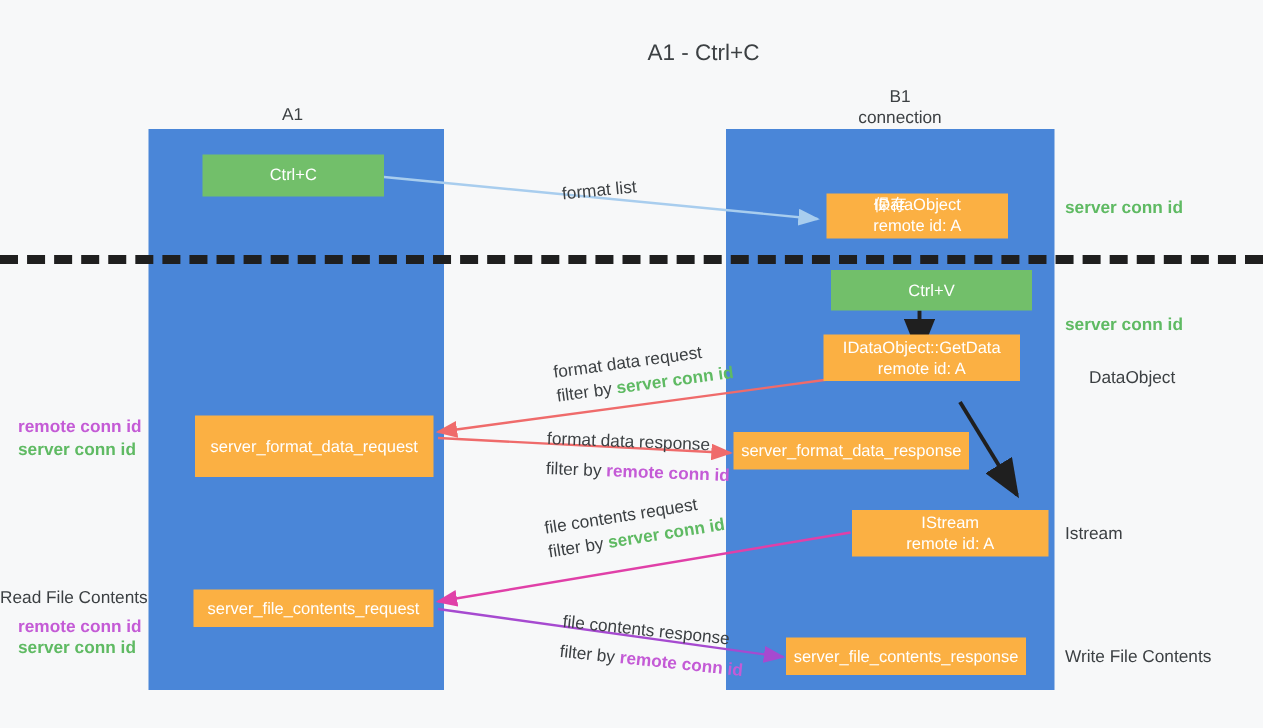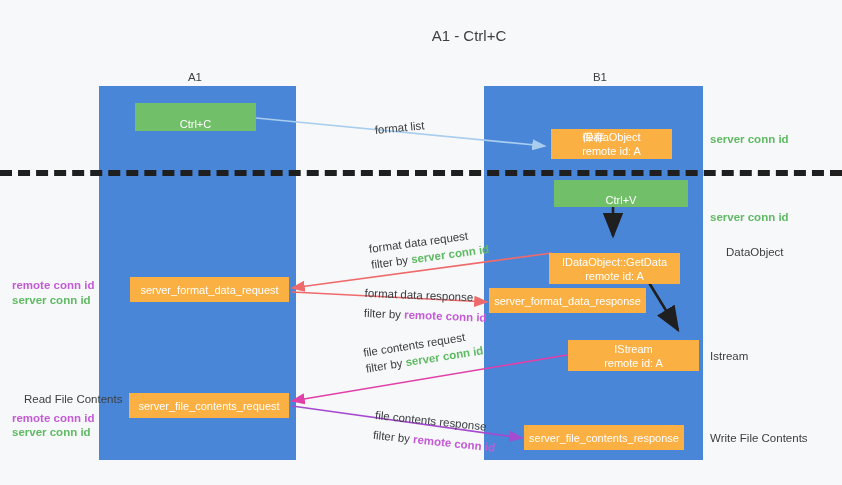--- a/index.html
+++ b/index.html
@@ -26,21 +26,21 @@
   .panel-head{
     position:absolute;text-align:center;font-size:11.5px;line-height:14px;color:#3c4043;
   }
 
   .node{
     position:absolute;box-sizing:border-box;
     display:flex;flex-direction:column;align-items:center;justify-content:center;
     color:#ffffff;text-align:center;
     font-size:11px;line-height:14px;
   }
-  .node.green{background:#72bf6a;justify-content:flex-end;}
+  .node.green{background:#72bf6a;}
   .node.orange{background:#fbb043;}
   .node .l2{font-size:11px;}
 
   .ovl{position:relative;display:inline-block;}
   .ovl .under{position:absolute;left:0;top:0;white-space:nowrap;}
 
   .lbl{
     position:absolute;font-size:11.5px;line-height:15px;white-space:nowrap;
   }
   .lbl.dark{color:#3c4043;}
@@ -60,21 +60,21 @@
 <div id="stage">
 
   <div class="title">
     <div>A1 - Ctrl+C</div>
   </div>
 
   <div class="panel-head" style="left:140px;top:58px;width:110px;margin-top:12px;">
     <div>A1</div>
     <div>remote</div>
   </div>
-  <div class="panel-head" style="left:545px;top:58px;width:110px;margin-top:12px;">
+  <div class="panel-head" style="left:545px;top:58px;width:110px;">
     <div>B1</div>
     <div>connection</div>
   </div>
 
   <div class="panel" style="left:99px;top:86px;width:197px;height:374px;"></div>
   <div class="panel" style="left:484px;top:86px;width:219px;height:374px;"></div>
 
   <svg id="wires" viewBox="0 0 842 485">
     <defs>
       <marker id="ar-blue" markerWidth="9" markerHeight="7" refX="8" refY="3.5" orient="auto">
@@ -118,26 +118,26 @@
       <span class="under">保存</span>
       <span>IDataObject</span>
     </div>
     <div class="l2">remote id: A</div>
   </div>
 
   <div class="node green" style="left:554px;top:180px;width:134px;height:27px;">
     <div>Ctrl+V</div>
   </div>
 
-  <div class="node orange" style="left:549px;top:253px;width:131px;height:31px;">
+  <div class="node orange" style="left:549px;top:223px;width:131px;height:31px;">
     <div>IDataObject::GetData</div>
     <div class="l2">remote id: A</div>
   </div>
 
-  <div class="node orange" style="left:130px;top:277px;width:159px;height:25px;">
+  <div class="node orange" style="left:130px;top:277px;width:159px;height:41px;">
     <div>server_format_data_request</div>
   </div>
 
   <div class="node orange" style="left:489px;top:288px;width:157px;height:25px;">
     <div>server_format_data_response</div>
   </div>
 
   <div class="node orange" style="left:568px;top:340px;width:131px;height:31px;">
     <div>IStream</div>
     <div class="l2">remote id: A</div>
@@ -184,19 +184,19 @@
   </div>
 
   <div class="lbl green" style="left:710px;top:132px;">server conn id</div>
   <div class="lbl green" style="left:710px;top:210px;">server conn id</div>
   <div class="lbl dark" style="left:710px;top:245px;margin-left:16px;">DataObject</div>
   <div class="lbl dark" style="left:710px;top:349px;">Istream</div>
   <div class="lbl dark" style="left:710px;top:431px;">Write File Contents</div>
 
   <div class="lbl purple" style="left:12px;top:278px;">remote conn id</div>
   <div class="lbl green" style="left:12px;top:293px;">server conn id</div>
-  <div class="lbl dark" style="left:24px;top:392px;">Read File Contents</div>
+  <div class="lbl dark" style="left:0;top:392px;">Read File Contents</div>
   <div class="lbl purple" style="left:12px;top:411px;">remote conn id</div>
   <div class="lbl green" style="left:12px;top:425px;">server conn id</div>
 
   <div class="dash"></div>
 
 </div>
 
 </body></html>

